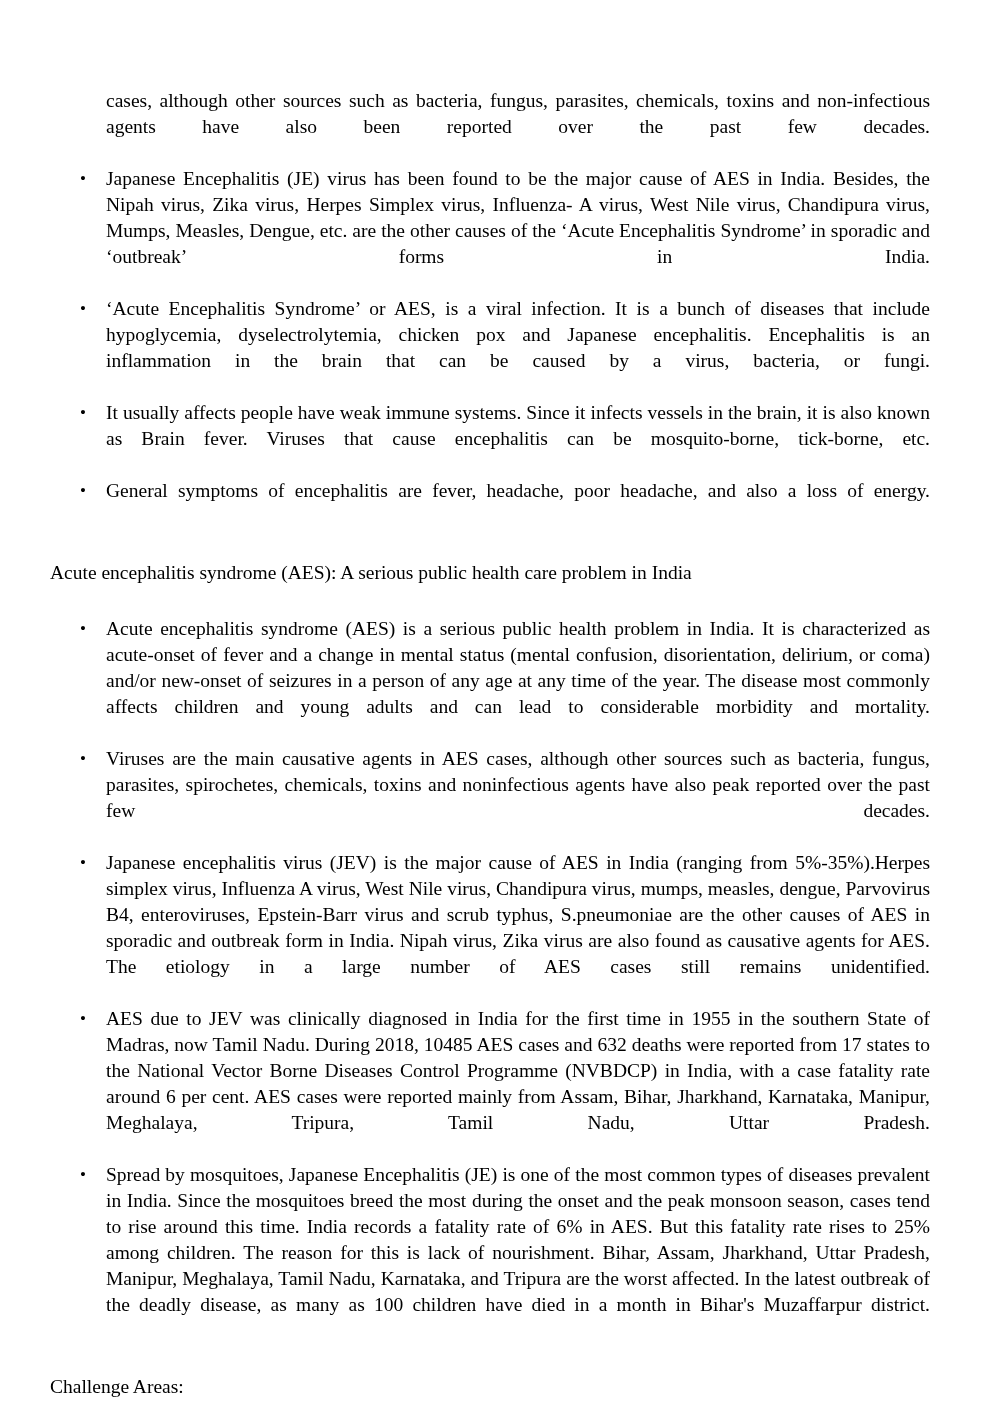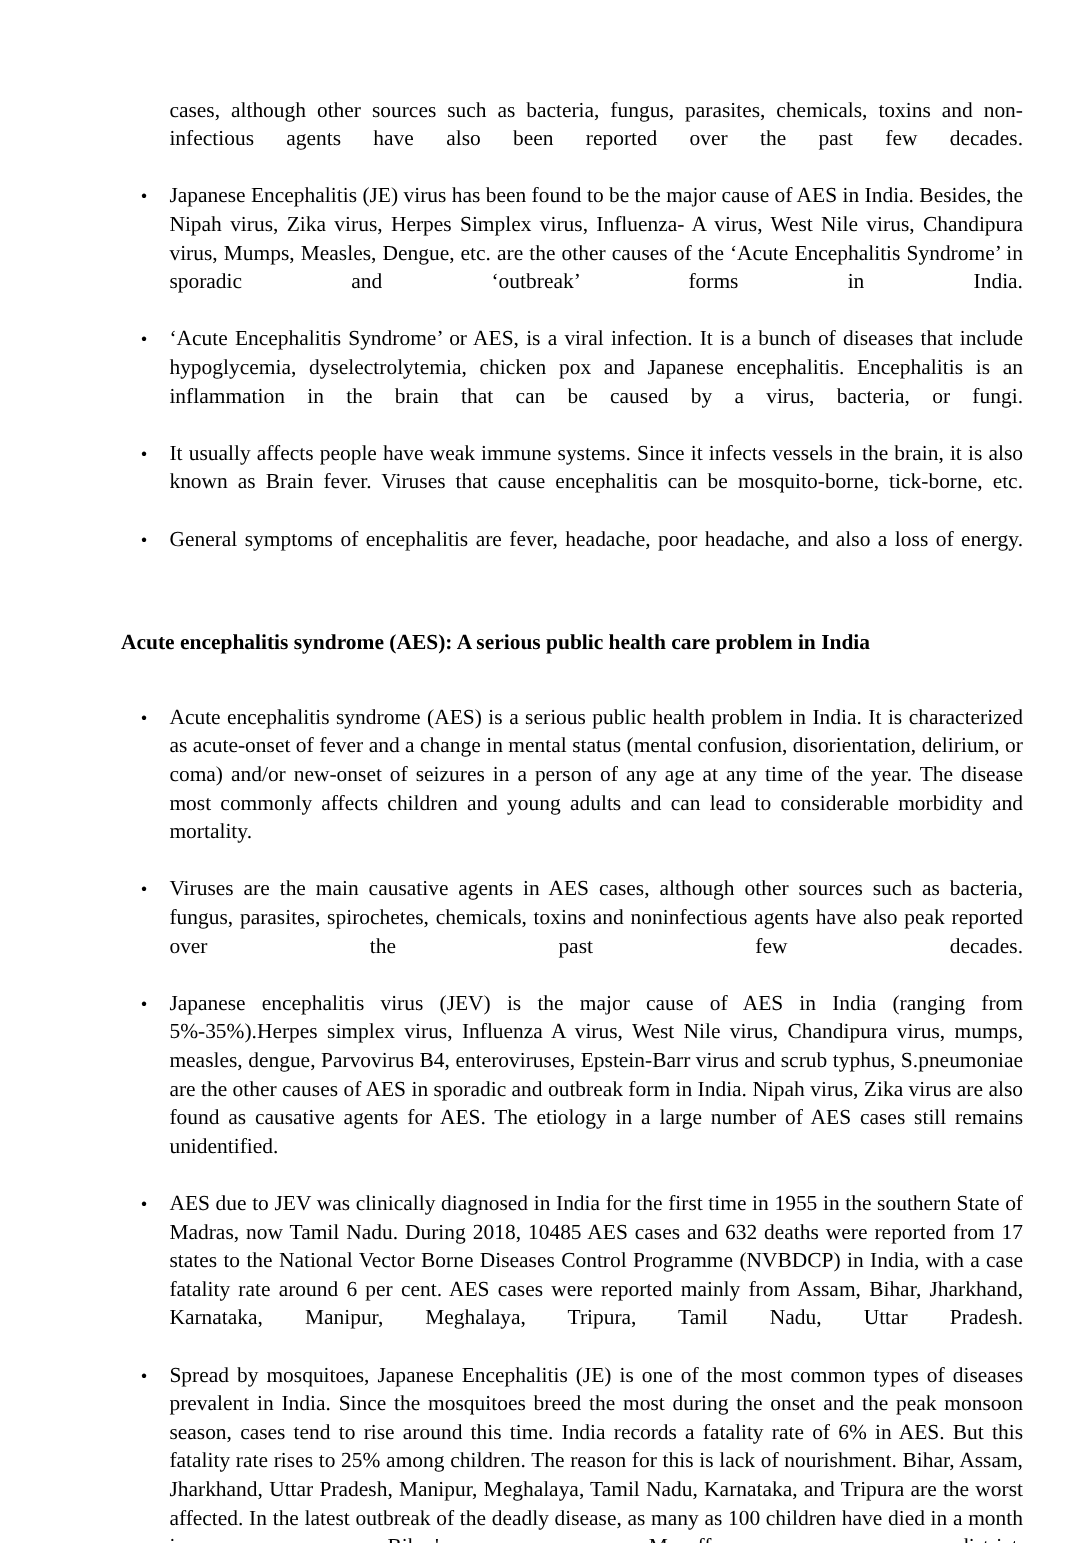--- a/index.html
+++ b/index.html
@@ -13,21 +13,21 @@
     font-family: "Liberation Serif", "DejaVu Serif", serif;
     color: #000000;
     -webkit-font-smoothing: antialiased;
   }
   .page {
     position: relative;
     width: 992px;
     height: 1403px;
     background: #ffffff;
     box-sizing: border-box;
-    padding: 88px 62px 0 98px;
+    padding: 88px 62px 0 50px;
   }
 
   
   .para {
     font-size: 19.5px;
     line-height: 26px;
     text-align: justify;
     text-justify: inter-word;
     margin: 0;
   }
@@ -69,22 +69,22 @@
   ul.bullets > li > .li-text::after,
   .para::after {
     content: "";
     display: inline-block;
     width: 100%;
   }
 
   h2.section-heading {
     font-size: 19.5px;
     line-height: 26px;
-    font-weight: bold;
-    margin: 12px;
+    font-weight: normal;
+    margin: 0;
     text-align: left;
   }
 
   .gap-before-heading { height: 30px; }
   .gap-after-heading  { height: 30px; }
 </style>
 </head>
 <body>
 
 <div class="page">

